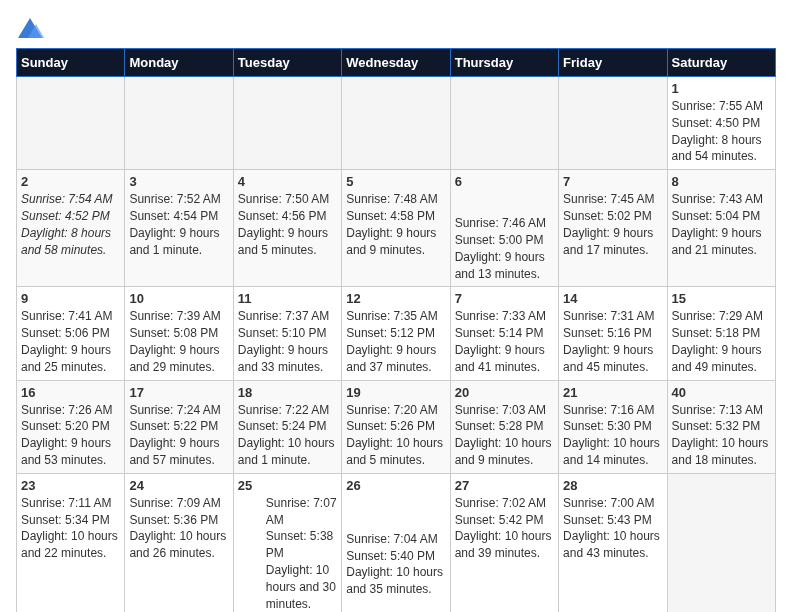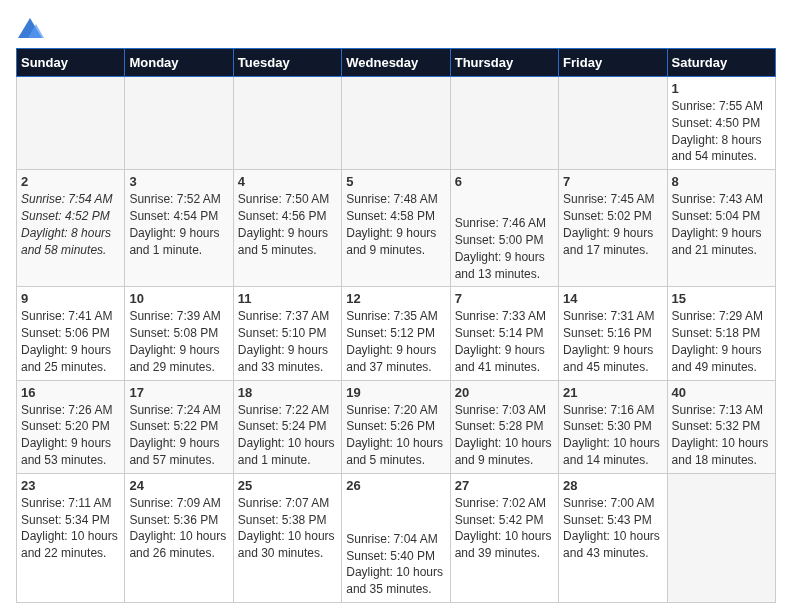--- a/index.html
+++ b/index.html
@@ -281,21 +281,21 @@
 Daylight: 10 hours and 22 minutes.</div>
         </td>
         <td>
           <span class="day-number">24</span>
           <div class="day-info" style="white-space: pre-line;">Sunrise: 7:09 AM
 Sunset: 5:36 PM
 Daylight: 10 hours and 26 minutes.</div>
         </td>
         <td>
           <span class="day-number">25</span>
-          <div class="day-info" style="white-space: pre-line;">Sunrise: 7:07 AM
+          <div class="day-info" style="white-space: pre-line; margin-left: 28px;">Sunrise: 7:07 AM
 Sunset: 5:38 PM
 Daylight: 10 hours and 30 minutes.</div>
         </td>
         <td>
           <span class="day-number">26</span>
           <div class="day-info" style="white-space: pre-line; margin-top: 38px;">Sunrise: 7:04 AM
 Sunset: 5:40 PM
 Daylight: 10 hours and 35 minutes.</div>
         </td>
         <td>

